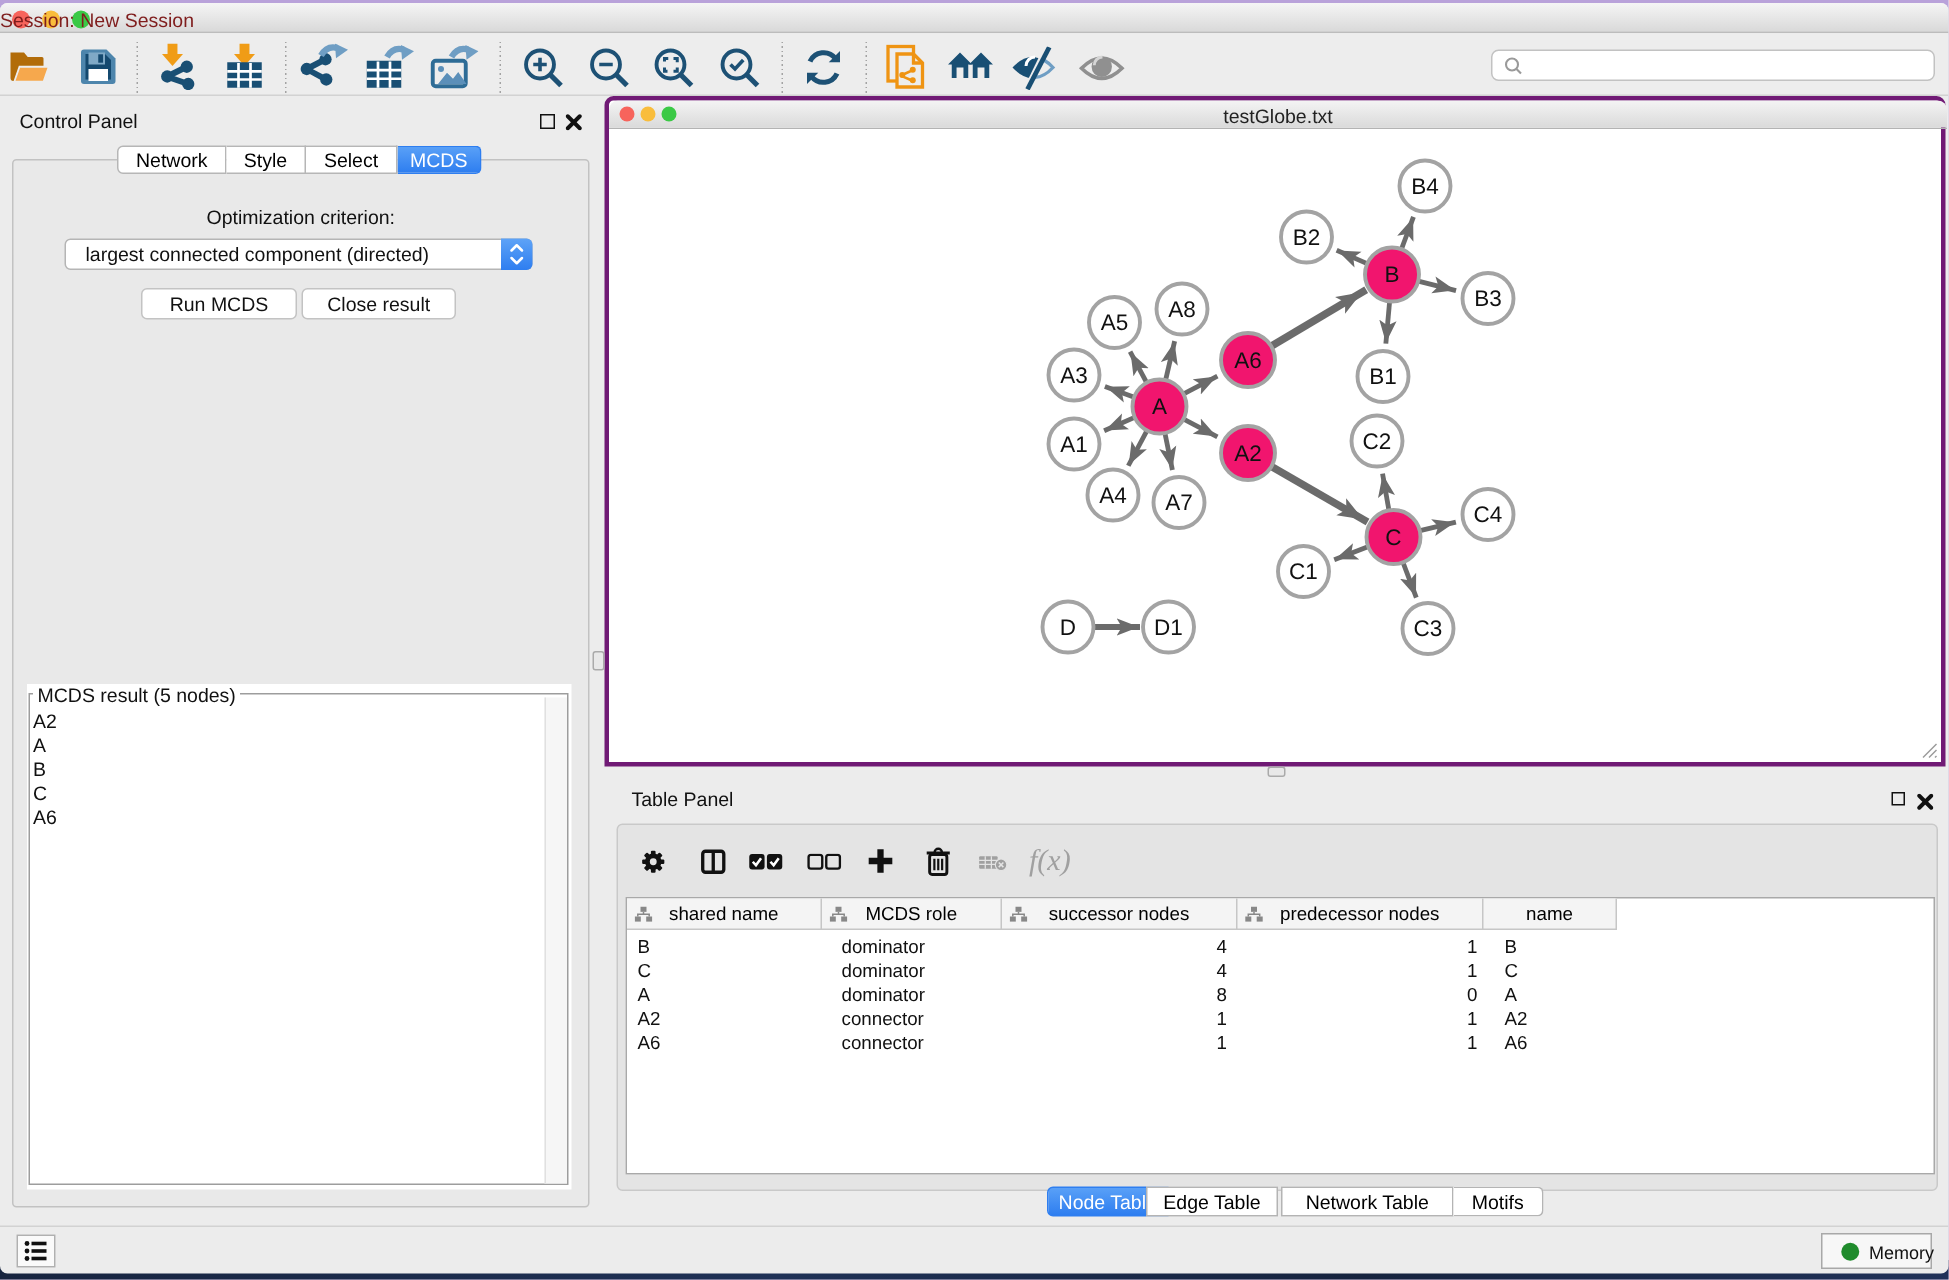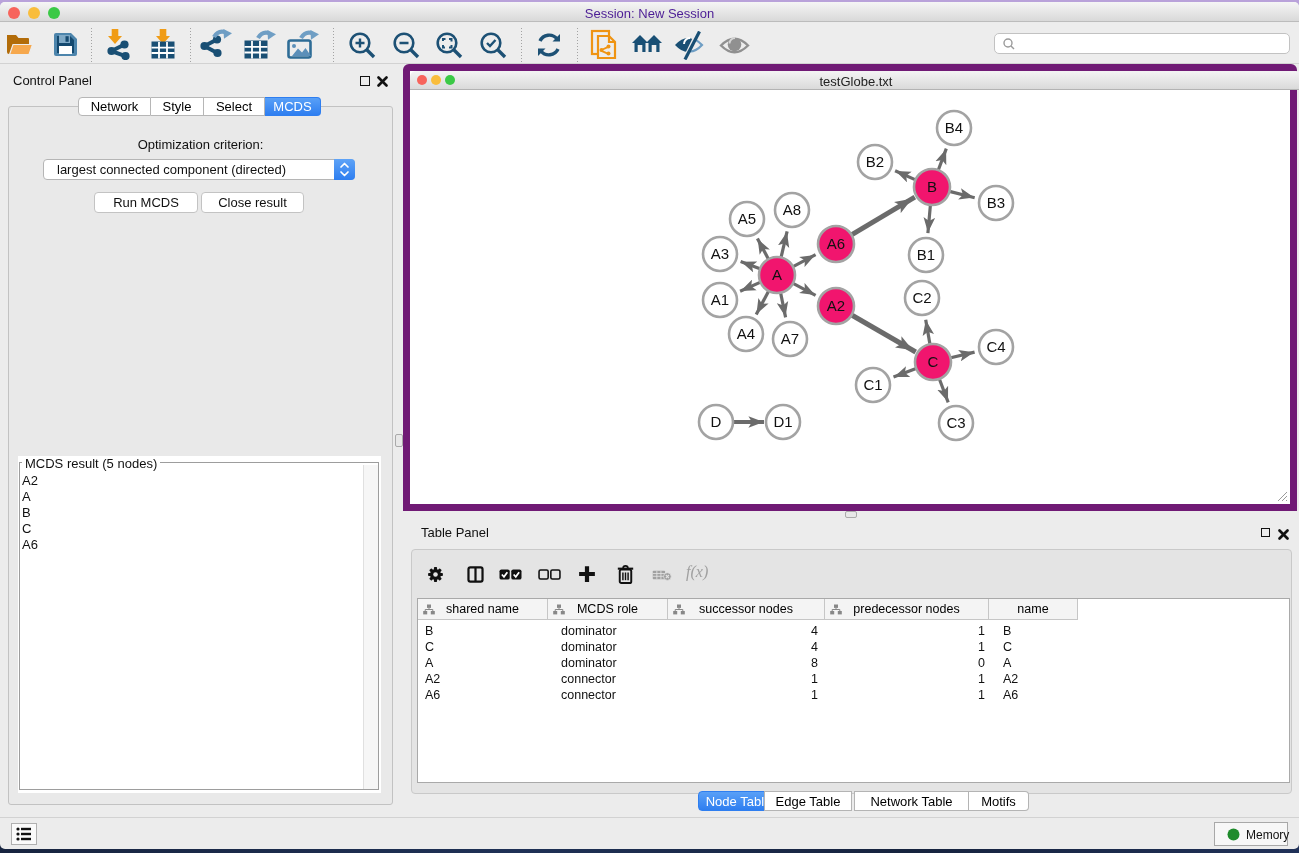--- a/index.html
+++ b/index.html
@@ -2,38 +2,38 @@
 <html><head><meta charset="utf-8">
 <style>
 *{margin:0;padding:0;box-sizing:border-box}
 html,body{width:1299px;height:853px;overflow:hidden}
 body{font-family:"Liberation Sans",sans-serif;background:#b9a2da}
 .wallb{position:absolute;left:0;top:840px;width:1299px;height:13px;background:linear-gradient(90deg,#17243f,#1f3156 40%,#16233e 70%,#203158)}
 .app{position:absolute;left:0;top:2px;width:1299px;height:847px;background:#ececec;border-radius:5px;overflow:hidden}
 .abs{position:absolute}
 .titlebar{left:0;top:0;width:1299px;height:20px;background:linear-gradient(#f5f5f5,#d9d9d9);border-bottom:1px solid #bcbcbc}
 .tl{border-radius:50%;width:12px;height:12px;top:5px}
-.titletext{width:1299px;text-align:center;top:4px;font-size:13px;color:#4c1d95}
+.titletext{width:1299px;text-align:left;top:4px;font-size:13px;color:#7f1d1d}
 .toolbar{left:0;top:21px;width:1299px;height:41px;background:#ededed;border-bottom:1px solid #d2d2d2}
 .sep{top:26px;height:34px;width:1px;background:repeating-linear-gradient(180deg,#a3a3a3 0 1px,rgba(0,0,0,0) 1px 3px)}
 .search{left:994px;top:31px;width:296px;height:21px;background:#fff;border:1px solid #c2c2c2;border-radius:5px}
 .cp-title{left:13px;top:71px;font-size:13px;color:#111}
 .winbtn{width:10px;height:10px;border:1.6px solid #111;top:74px}
 .tabs{top:95px;height:19px;font-size:13px;display:flex;align-items:center;justify-content:center;border:1px solid #b6b6b6;background:#fff}
 .cp-content{left:8px;top:104px;width:385px;height:699px;border:1px solid #c2c2c2;border-radius:3px;background:#e9e9e9}
 .optlabel{left:0px;top:135px;width:401px;text-align:center;font-size:13px;color:#111}
 .combo{left:43px;top:157px;width:312px;height:21px;background:#fff;border:1px solid #b5b5b5;border-radius:4px;font-size:13px;color:#111;line-height:19px;padding-left:13px}
 .combocap{right:-1px;top:-1px;width:21px;height:21px;background:linear-gradient(#5ea3f7,#2e7ef0);border-radius:0 4px 4px 0}
 .btn{top:190px;height:21px;background:#fff;border:1px solid #c3c3c3;border-radius:4px;font-size:13px;color:#111;text-align:center;line-height:19px}
 .mcds{left:18px;top:454px;width:363px;height:337px;background:#fff}
 .fsborder{left:1px;top:6px;width:360px;height:328px;border:1px solid #9d9d9d}
 .fstitle{left:4px;top:0px;background:#fff;padding:0 3px;font-size:13px;color:#111}
 .mlist{left:4px;top:17px;font-size:13px;color:#111;line-height:16px}
 .sbtrack{left:345px;top:9px;width:15px;height:324px;background:#f6f6f6;border-left:1px solid #e0e0e0}
-.frame{left:403px;top:62px;width:894px;height:447px;border:7px solid #701a75;border-radius:6px 6px 0 0;background:#fff}
+.frame{left:403px;top:62px;width:894px;height:447px;border:3px solid #701a75;border-radius:6px 6px 0 0;background:#fff}
 .ftitle{left:0;top:0;width:892px;height:19px;background:linear-gradient(#f4f4f4,#dadada);border-bottom:1px solid #b3b3b3;border-radius:6px 6px 0 0}
 .ftl{border-radius:50%;width:10px;height:10px;top:4px}
 .ftext{width:892px;text-align:center;top:3px;font-size:13px;color:#222}
 .handleV{left:395px;top:432px;width:8px;height:13px;border:1px solid #aaa;background:#e8e8e8;border-radius:2px}
 .handleH{left:845px;top:509px;width:12px;height:7px;border:1px solid #aaa;background:#e8e8e8;border-radius:2px}
 .tp-title{left:421px;top:523px;font-size:13px;color:#111}
 .tp-box{left:411px;top:547px;width:881px;height:245px;background:#e4e4e4;border:1px solid #c9c9c9;border-radius:4px}
 .table{left:417px;top:596px;width:873px;height:185px;background:#fff;border:1px solid #a9a9a9}
 .thead{left:0;top:0;height:21px;background:#f4f4f4;border-bottom:1px solid #c6c6c6;font-size:12.5px;color:#111}
 .hcell{top:0;height:21px;border-right:1px solid #c6c6c6;text-align:center;line-height:21px;font-size:12.5px}
@@ -409,21 +409,21 @@
         </g>
   <g stroke="#e4e4e4" stroke-width="1.1">
           <line x1="1" y1="5.6" x2="17" y2="5.6"></line>
           <line x1="1" y1="9.2" x2="17" y2="9.2"></line>
           <line x1="6.3" y1="2" x2="6.3" y2="13"></line>
           <line x1="11.6" y1="2" x2="11.6" y2="13"></line>
         </g>
   <circle cx="20" cy="9.5" r="5" fill="#a0a0a0" stroke="#e4e4e4" stroke-width="1"></circle>
   <path d="M18,7.5 l4,4 m0,-4 l-4,4" stroke="#e4e4e4" stroke-width="1.4"></path>
  </svg>
- <div class="abs" style="left:686px;top:561px;font-family:'Liberation Serif',serif;font-style:italic;font-size:16px;color:#a0a0a0">f(x)</div>
+ <div class="abs" style="left:686px;top:561px;font-family:'Liberation Serif',serif;font-style:italic;font-size:20px;color:#a0a0a0">f(x)</div>
  </div>
  <div class="abs table" id="tablebody">
   <div class="abs thead" style="left:0;width:660px"></div>
   <div class="abs hcell" style="left:0;width:130px">shared name</div>
   <div class="abs hcell" style="left:130px;width:120px">MCDS role</div>
   <div class="abs hcell" style="left:250px;width:157px">successor nodes</div>
   <div class="abs hcell" style="left:407px;width:164px">predecessor nodes</div>
   <div class="abs hcell" style="left:571px;width:89px">name</div>
   <svg class="abs" style="left:5px;top:5px" width="12" height="11" viewBox="0 0 12 11">
         <g fill="#888">

